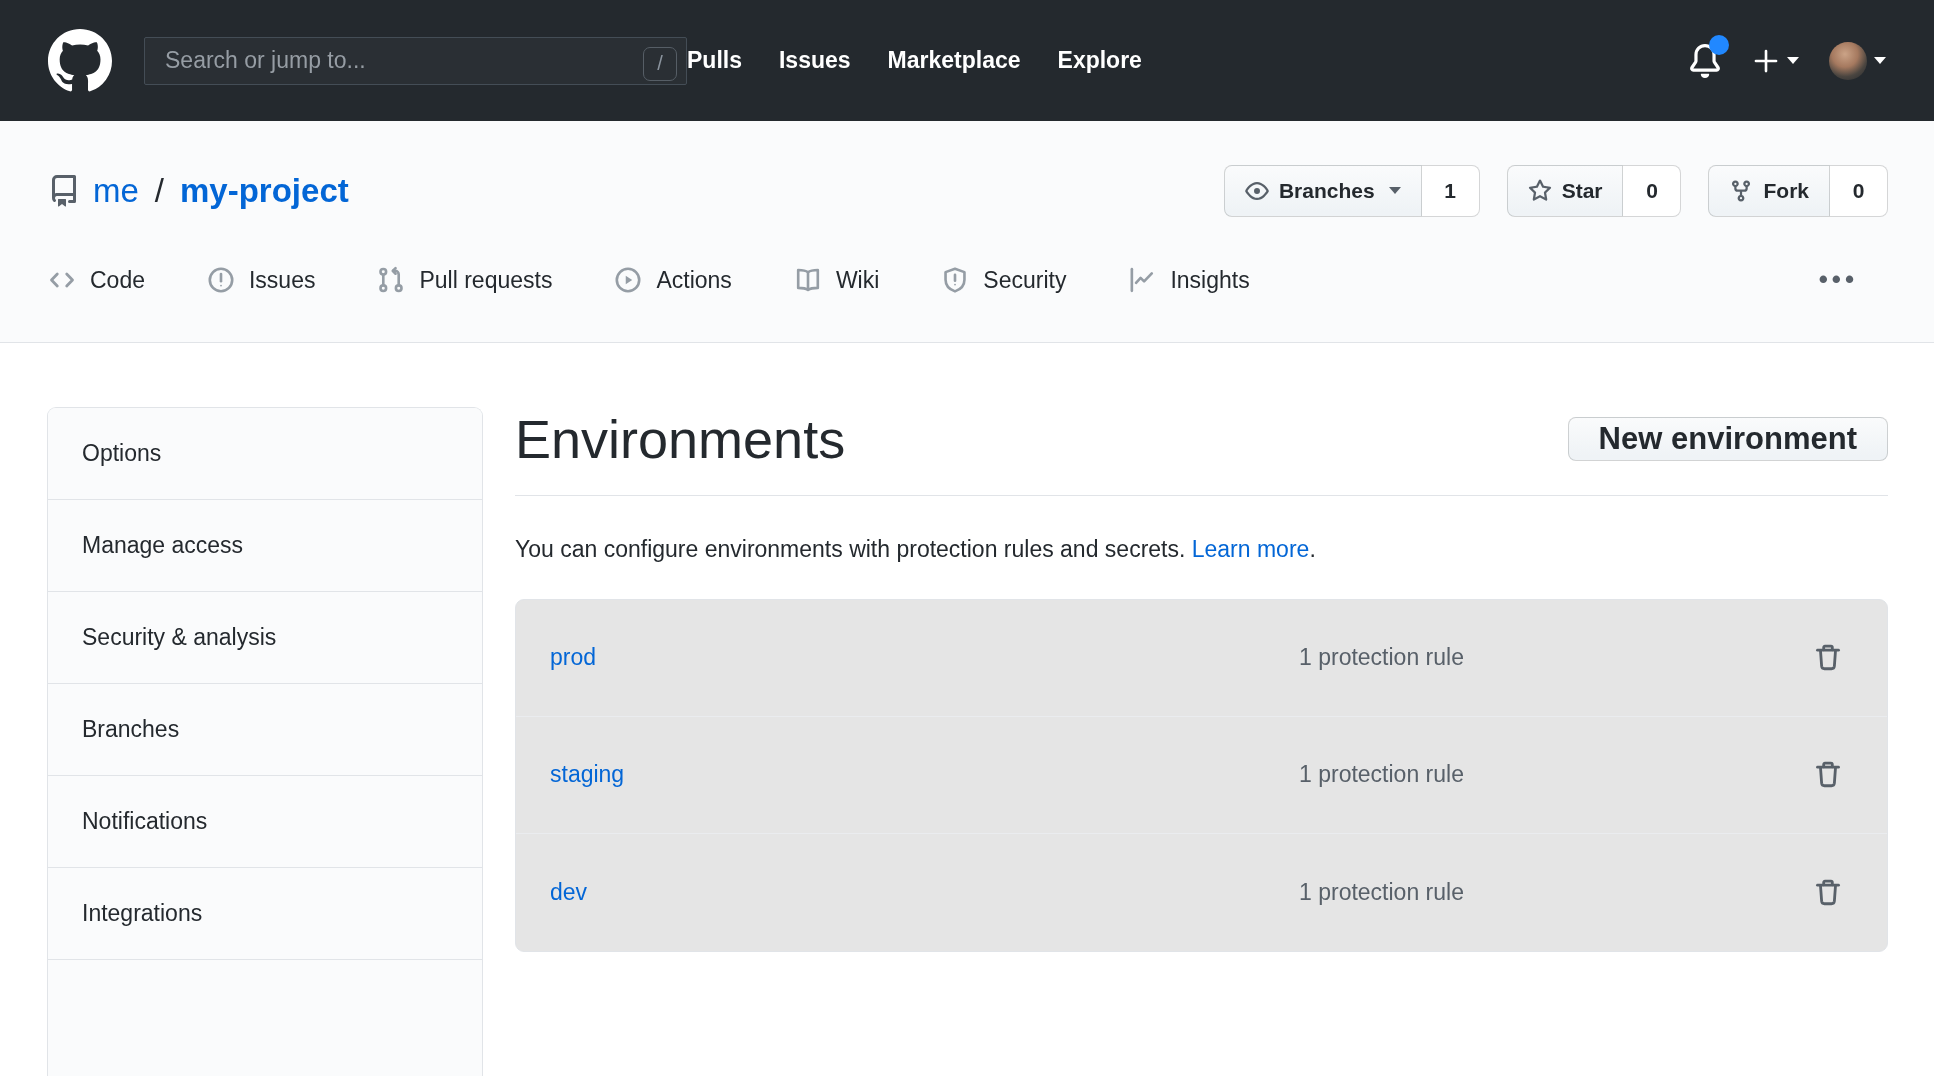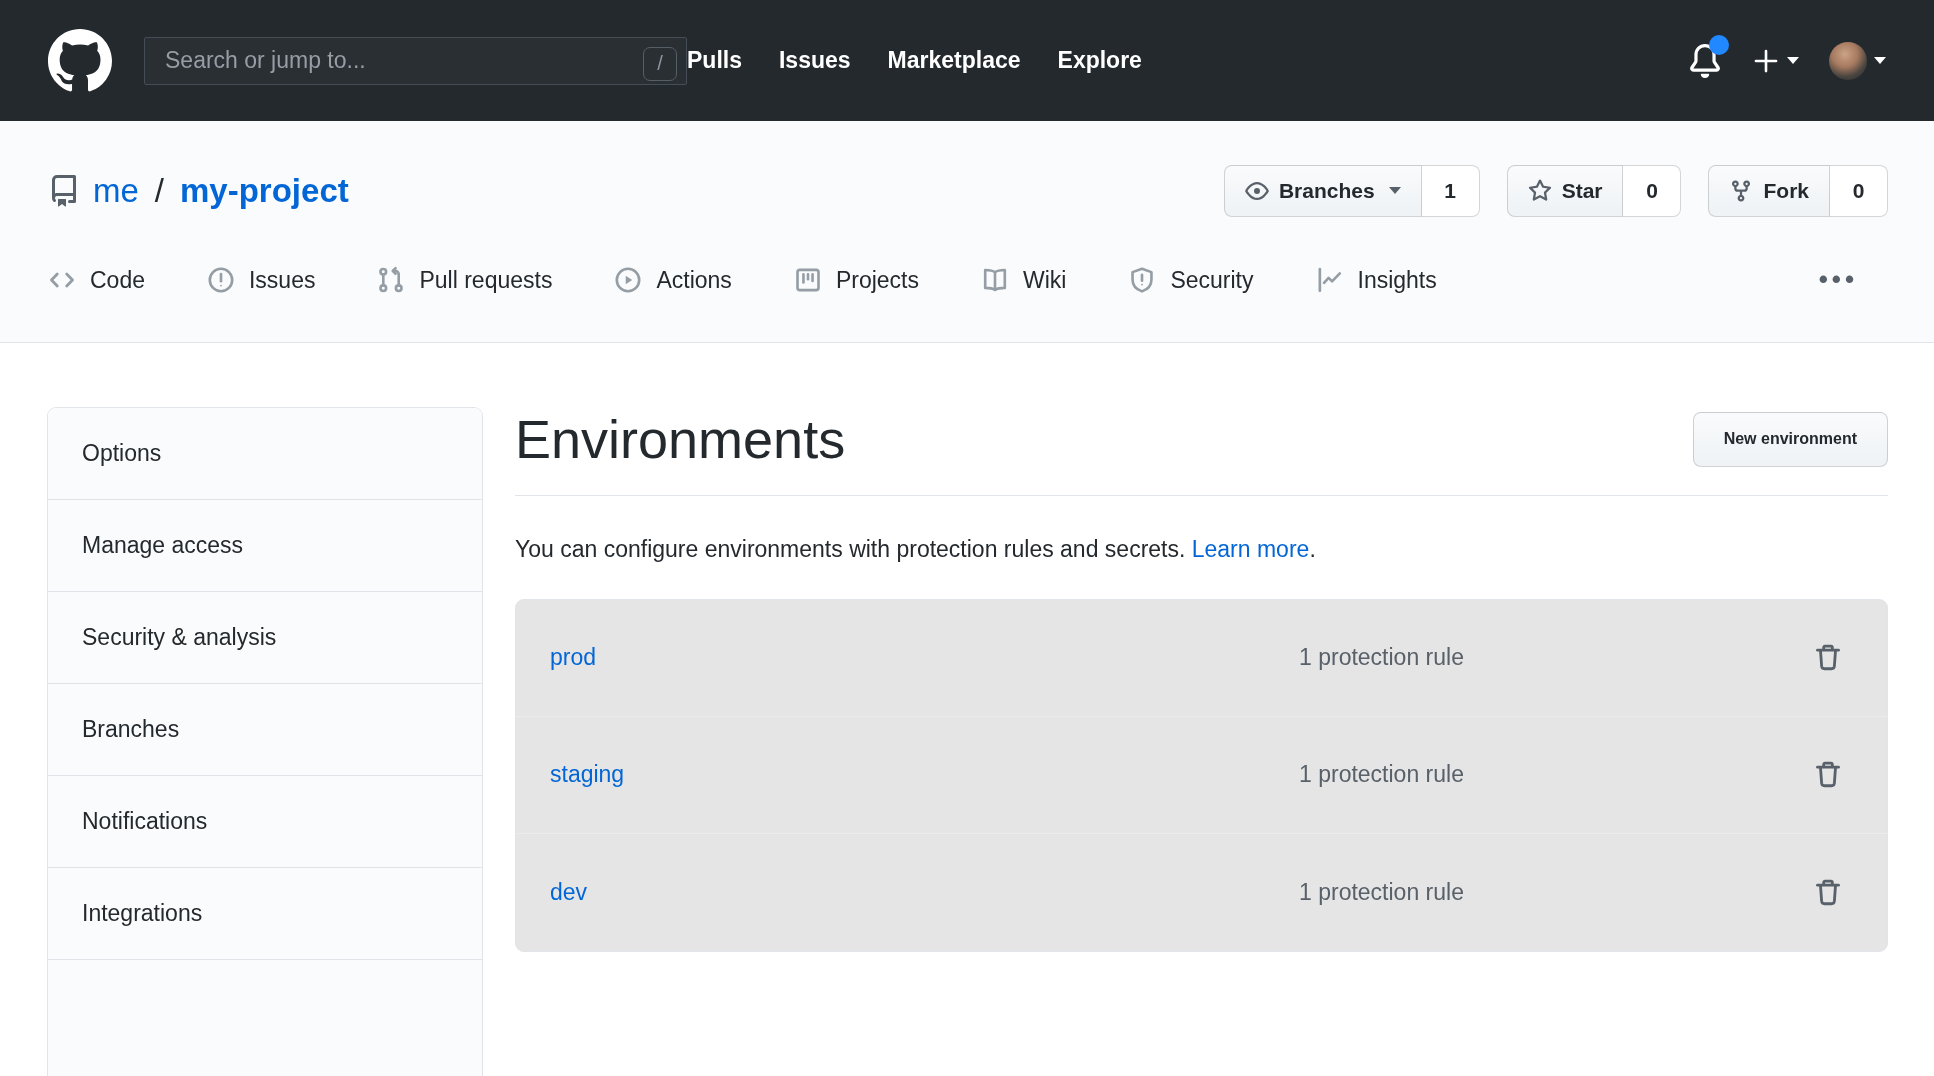--- a/index.html
+++ b/index.html
@@ -102,21 +102,21 @@
     display:flex; align-items:center; height:92px; padding:0 34px;
     font-size:23px; color:#24292e; border-bottom:1px solid var(--border,#e1e4e8);
     cursor:pointer; background:#fafbfc;
   }
   .side-item.partial { height:25px; border-bottom:none; }
 
   .main-col { flex:1; min-width:0; }
   .main-title-row { display:flex; align-items:center; justify-content:space-between; }
   .page-title { font-size:54px; font-weight:400; color:#24292e; line-height:1.2; }
   .btn-new {
-    height:55px; padding:0 30px; font-size:16px; font-weight:600; color:#24292e;
+    height:44px; padding:0 30px; font-size:31px; font-weight:600; color:#24292e;
     background:linear-gradient(180deg,#fafbfc,#eff3f6 90%);
     border:1px solid rgba(27,31,35,0.18); border-radius:8px; cursor:pointer;
     font-family:inherit;
   }
   .title-divider { border-bottom:1px solid var(--border,#e1e4e8); margin-top:23px; }
   .page-desc { margin-top:37px; font-size:23px; color:#24292e; line-height:1.4; }
   .page-desc a { color:var(--accent-blue,#0366d6); }
 
   .env-card {
     margin-top:34px; border:1px solid var(--border,#e1e4e8); border-radius:9px;
@@ -248,29 +248,20 @@
         <path d="M10.6 1.2 9 2.8l1.6 1.6"></path>
       </svg>
       <span>Pull requests</span>
     </a>
     <a class="tab">
       <svg width="28" height="28" viewBox="0 0 16 16" fill="none" stroke="#959da5" stroke-width="1.5">
         <circle cx="8" cy="8" r="6.4"></circle>
         <path d="M6.7 5.6v4.8L10.4 8z" fill="#959da5" stroke="none"></path>
       </svg>
       <span>Actions</span>
-    </a>
-    <a class="tab">
-      <svg width="28" height="28" viewBox="0 0 16 16" fill="none" stroke="#959da5" stroke-width="1.5" stroke-linecap="round">
-        <rect x="2" y="2.2" width="12" height="11.6" rx="1.4"></rect>
-        <line x1="5.4" y1="4.8" x2="5.4" y2="9.4"></line>
-        <line x1="8" y1="4.8" x2="8" y2="7.6"></line>
-        <line x1="10.6" y1="4.8" x2="10.6" y2="8.6"></line>
-      </svg>
-      <span>Projects</span>
     </a>
     <a class="tab">
       <svg width="28" height="28" viewBox="0 0 16 16" fill="none" stroke="#959da5" stroke-width="1.5" stroke-linejoin="round">
         <path d="M8 3.6C6.9 2.7 5.1 2.3 2.4 2.3v10.2c2.7 0 4.5.4 5.6 1.2 1.1-.8 2.9-1.2 5.6-1.2V2.3c-2.7 0-4.5.4-5.6 1.3z"></path>
         <line x1="8" y1="3.6" x2="8" y2="13.5"></line>
       </svg>
       <span>Wiki</span>
     </a>
     <a class="tab">
       <svg width="28" height="28" viewBox="0 0 16 16" fill="none" stroke="#959da5" stroke-width="1.5" stroke-linejoin="round">

